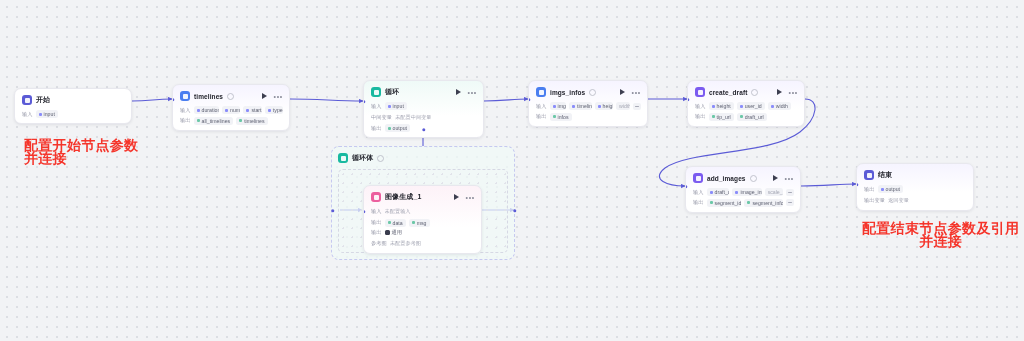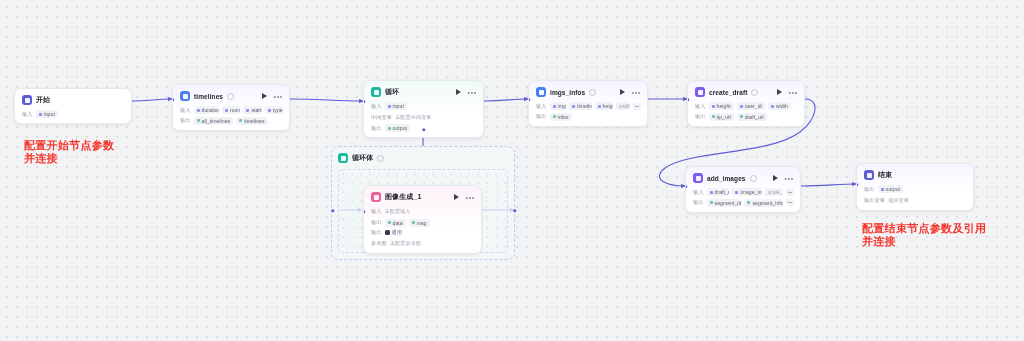--- a/index.html
+++ b/index.html
@@ -138,21 +138,21 @@
     position: absolute; width: 3.4px; height: 3.4px;
     border-radius: 50%; background: #5b5bd6;
     transform: translate(-50%,-50%);
   }
 
   
   .annot {
     position: absolute;
     color: #f5352b;
     font-weight: 700;
-    font-size: 11px;
+    font-size: 14px;
     line-height: 13px;
     white-space: pre-line;
     letter-spacing: .3px;
   }
 </style>
 </head>
 <body>
 
 <div id="canvas">
 
@@ -455,16 +455,16 @@
       <span class="tag plain">
           <span>返回变量</span>
         </span>
     </div>
     <span class="port" style="left:0px; top:21px;"></span>
   </div>
 
   <div class="annot" id="annot-start" style="left:24px; top:139px;">配置开始节点参数
 并连接</div>
 
-  <div class="annot" id="annot-end" style="left:862px; top:222px;">配置结束节点参数及引用
+  <div class="annot" id="annot-end" style="left:862px; top:222px;text-align:center;">配置结束节点参数及引用
 并连接</div>
 
 </div>
 
 </body></html>

